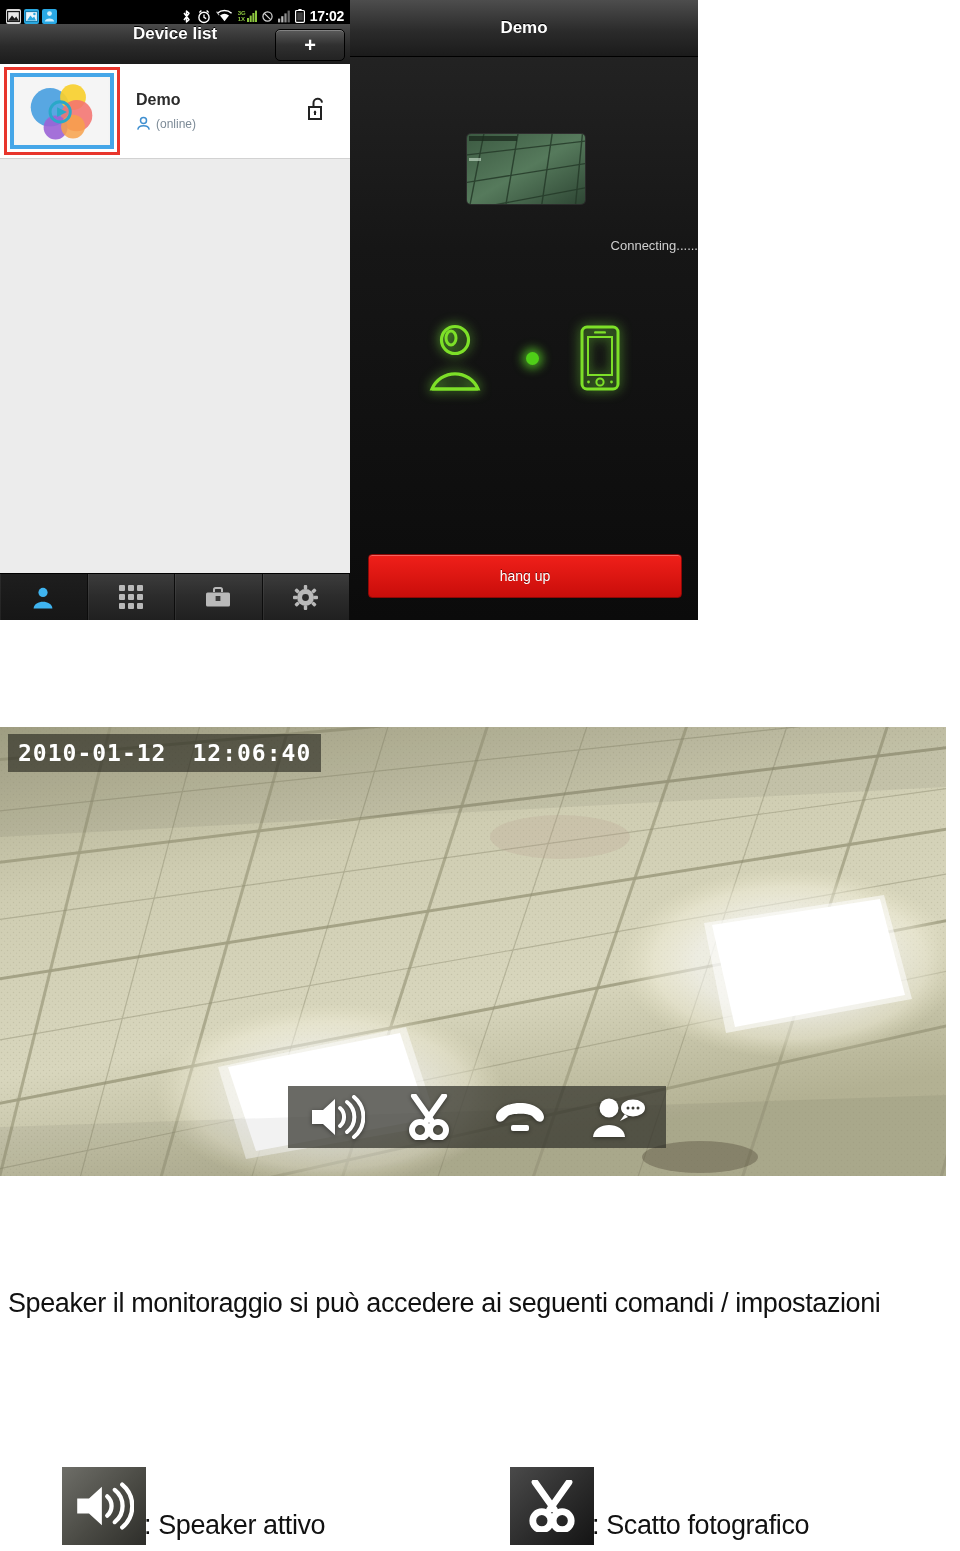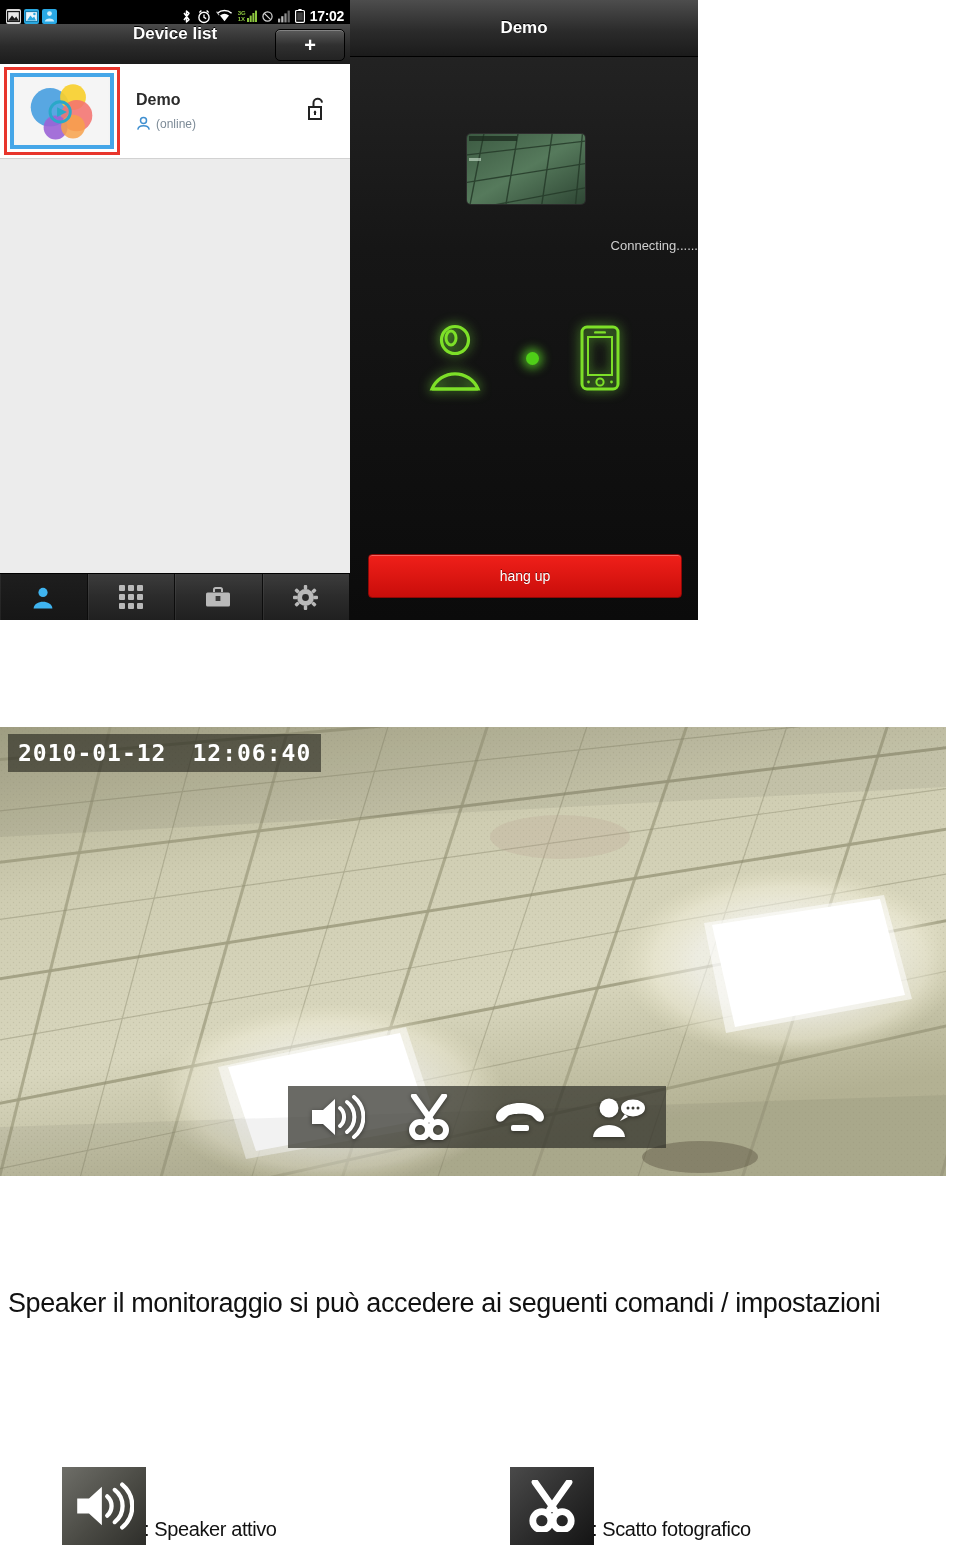--- a/index.html
+++ b/index.html
@@ -129,21 +129,21 @@
            letter-spacing:-.4px;white-space:nowrap;}
 
   .legend-entry{position:absolute;display:flex;align-items:flex-end;}
   #legend-speaker{left:62px;top:1467px;}
   #legend-snapshot{left:510px;top:1467px;}
   .legend-chip{width:84px;height:78px;overflow:hidden;position:relative;
                display:flex;align-items:center;justify-content:center;}
   .legend-chip.dark{background:linear-gradient(135deg,#6e6e68,#4a4a44 55%,#2e2e2a);}
   .legend-chip.dark2{background:linear-gradient(135deg,#4a4a4a,#2b2b2b 55%,#141414);}
   .legend-chip svg{display:block;}
-  .legend-label{font-size:20px;color:#111;margin-left:-2px;padding-bottom:4px;
+  .legend-label{font-size:27px;color:#111;margin-left:-2px;padding-bottom:4px;
                 white-space:nowrap;letter-spacing:-.4px;}
 </style>
 </head>
 <body>
 
 <div id="phone-composite">
 
   <div id="left-panel">
 
     <div id="status-bar">

